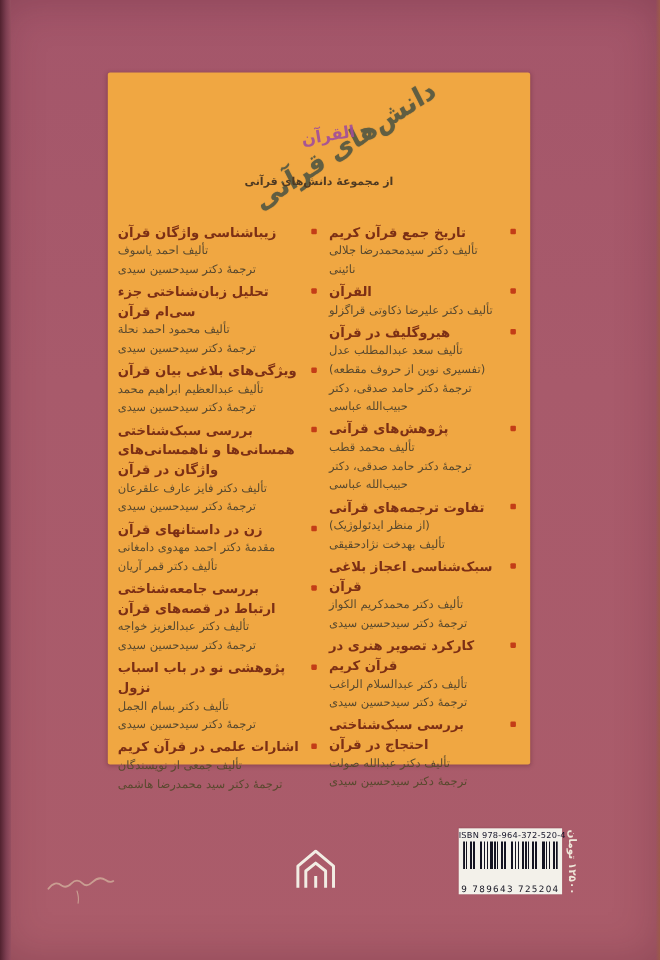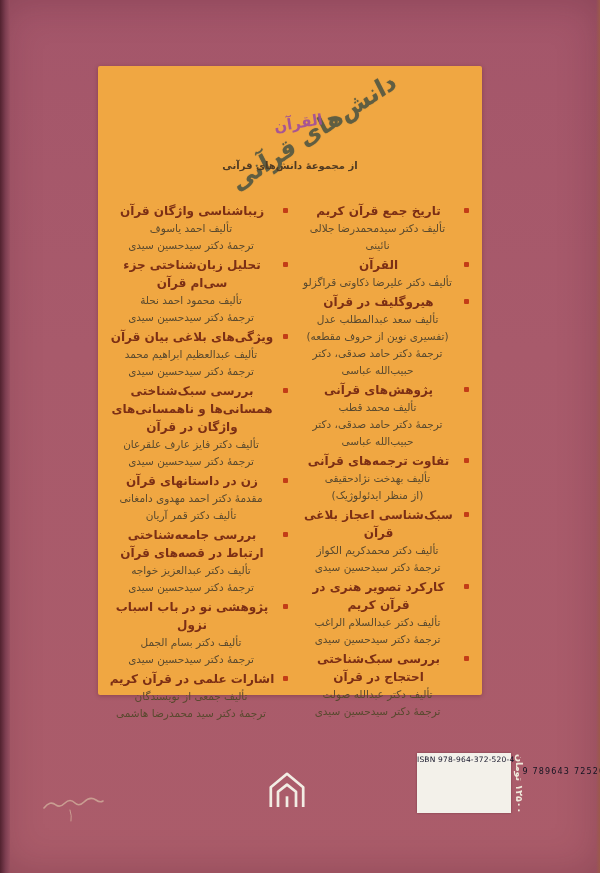--- a/index.html
+++ b/index.html
@@ -35,31 +35,31 @@
     white-space:nowrap;
   }
   .heading{
     position:absolute;top:94px;left:0;right:0;text-align:center;
     font-size:10px;font-weight:bold;color:#4f3a22;letter-spacing:0;
   }
   
   .col{position:absolute;top:136px;}
   .right-col{right:13px;width:170px;}
   .left-col{left:9px;width:181px;}
-  .entry{position:relative;padding-right:11px;margin-bottom:2px;text-align:center;}
+  .entry{position:relative;padding-right:11px;margin-bottom:2px;text-align:left;}
   .bullet{position:absolute;right:0;top:6px;width:5px;height:5px;background:#c33d17;border-radius:1px;}
   .book-title{font-size:12px;font-weight:bold;color:#7c2f15;line-height:18px;}
   .detail-line{font-size:10.5px;color:#59492e;line-height:17px;padding-right:2px;}
   
   .signature{position:absolute;left:40px;top:796px;opacity:.55;}
   .pub-logo{position:absolute;left:267px;top:772px;}
   .barcode-box{
     position:absolute;left:417px;top:753px;width:94px;height:60px;
     background:#f3f1ea;box-shadow:0 0 2px rgba(60,20,30,.4);
-    display:flex;justify-content:flex-start;
+    display:flex;flex-direction:column;justify-content:flex-start;
   }
   .isbn-text{font-size:7.5px;text-align:center;color:#141428;margin-top:2px;letter-spacing:.2px;white-space:nowrap;}
   .bars{
     height:34px;margin:1px 4px 0 4px;
     background:repeating-linear-gradient(90deg,
       #141421 0px,#141421 1.4px,#f3f1ea 1.4px,#f3f1ea 2.8px,
       #141421 2.8px,#141421 3.5px,#f3f1ea 3.5px,#f3f1ea 6.1px,
       #141421 6.1px,#141421 8.2px,#f3f1ea 8.2px,#f3f1ea 9.4px);
   }
   .bc-digits{font-size:8px;text-align:center;letter-spacing:1.2px;color:#141421;margin-top:14px;white-space:nowrap;}
@@ -116,22 +116,22 @@
     <div class="details">
             <div class="detail-line">تألیف محمد قطب</div>
             <div class="detail-line">ترجمهٔ دکتر حامد صدقی، دکتر حبیب‌الله عباسی</div>
           </div>
   </div>
 
   <div class="entry">
     <span class="bullet"></span>
     <div class="book-title">تفاوت ترجمه‌های قرآنی</div>
     <div class="details">
+            <div class="detail-line">(از منظر ایدئولوژیک)</div>
             <div class="detail-line">تألیف بهدخت نژادحقیقی</div>
-            <div class="detail-line">(از منظر ایدئولوژیک)</div>
           </div>
   </div>
 
   <div class="entry">
     <span class="bullet"></span>
     <div class="book-title">سبک‌شناسی اعجاز بلاغی قرآن</div>
     <div class="details">
             <div class="detail-line">تألیف دکتر محمدکریم الکواز</div>
             <div class="detail-line">ترجمهٔ دکتر سیدحسین سیدی</div>
           </div>

